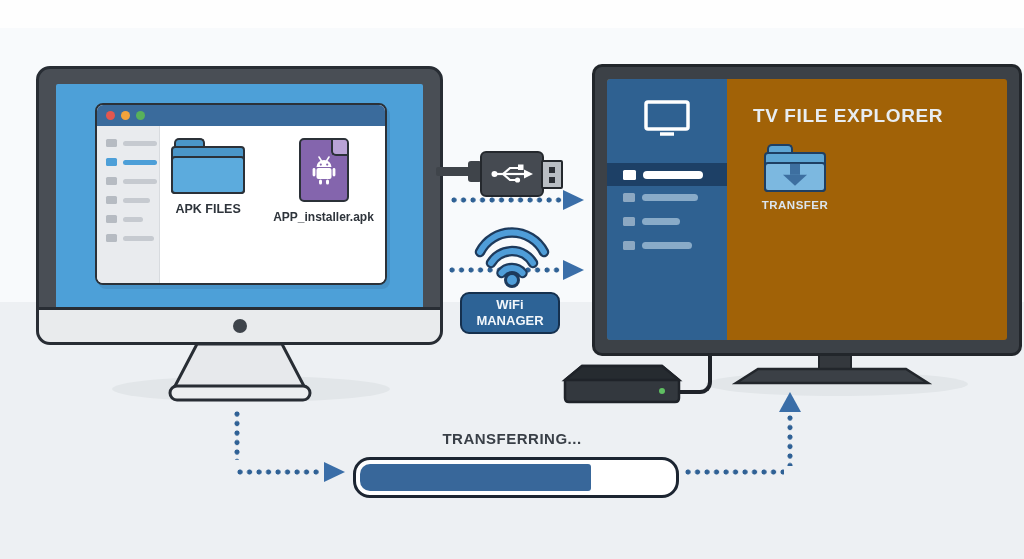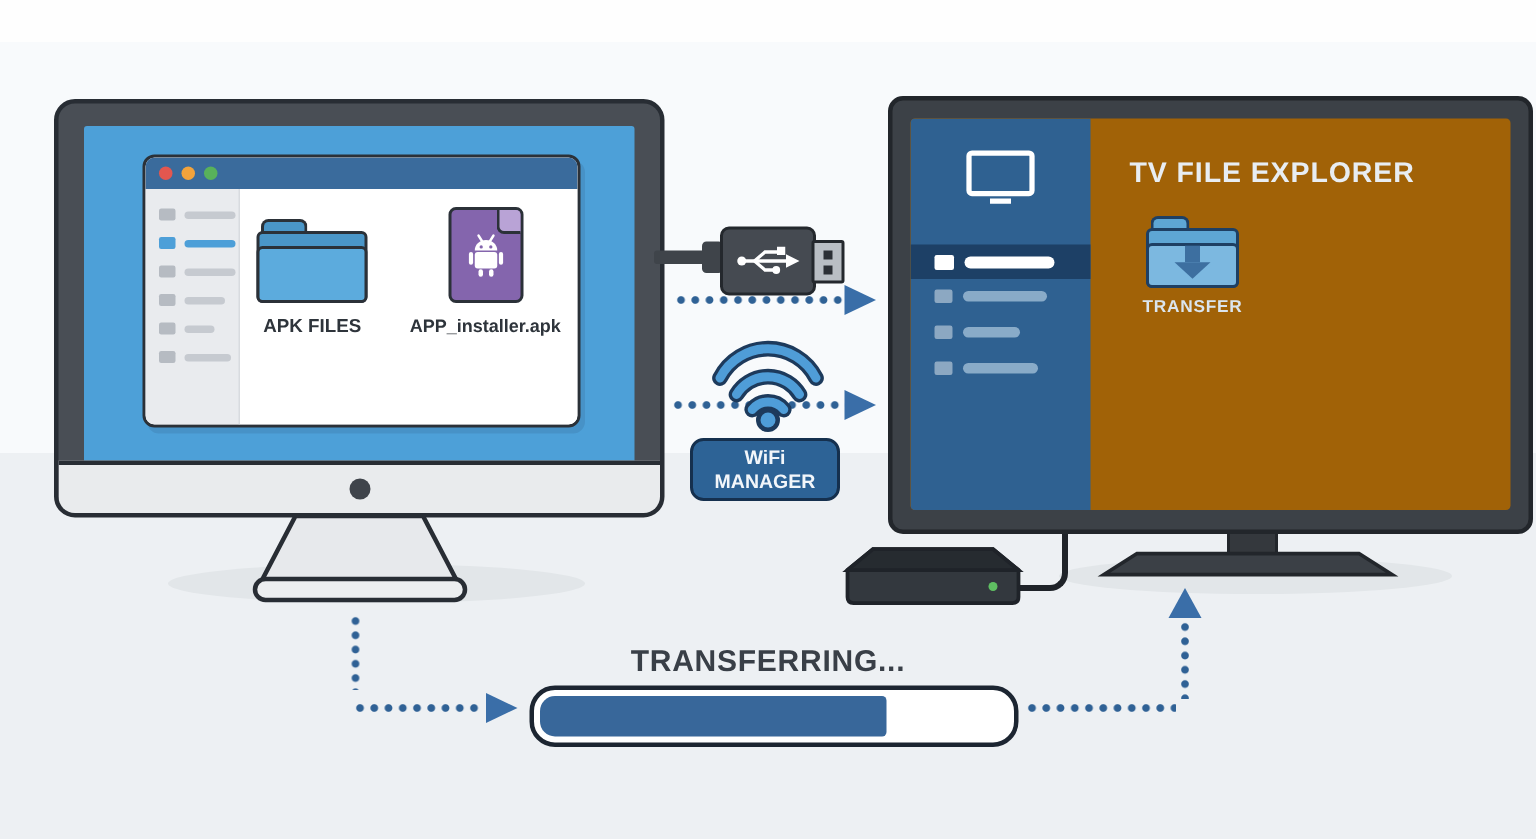--- a/index.html
+++ b/index.html
@@ -25,21 +25,21 @@
   .titlebar{height:21px;background:#3a6b9c;display:flex;align-items:center;padding-left:9px;gap:6px;flex:none;}
   .tl-dot{width:9px;height:9px;border-radius:50%;}
   .win-body{flex:1;display:flex;min-height:0;}
   .win-sidebar{width:62px;background:#e9ebee;border-right:1.5px solid #d8dbdf;padding-top:13px;flex:none;}
   .sb-row{display:flex;align-items:center;gap:6px;margin:0 0 11px 9px;}
   .sb-folder{width:11px;height:8px;border-radius:1.5px;background:#b6bbc2;flex:none;}
   .sb-bar{height:5px;border-radius:2.5px;background:#c6cad0;}
   .sb-row.active .sb-folder,.sb-row.active .sb-bar{background:#4d9fd8;}
   .win-main{flex:1;position:relative;background:#fff;}
   .fm-title{margin-top:12px;text-align:center;font-size:17px;font-weight:800;color:#2e343b;letter-spacing:.3px;}
-  .fm-icons{display:flex;justify-content:center;align-items:flex-end;gap:28px;margin-top:12px;}
+  .fm-icons{display:flex;justify-content:center;align-items:flex-start;gap:28px;margin-top:12px;}
   .fm-item{display:flex;flex-direction:column;align-items:center;}
   .fm-label{margin-top:8px;font-size:12px;font-weight:800;color:#2e343b;white-space:nowrap;}
 
   
   .folder{position:relative;}
   .folder .tab{position:absolute;top:0;left:3px;width:36%;height:13px;background:var(--band);
                border:2.5px solid var(--ol);border-bottom:none;border-radius:5px 5px 0 0;}
   .folder .back{position:absolute;top:8px;left:0;right:0;bottom:0;background:var(--band);
                 border:2.5px solid var(--ol);border-radius:4px;}
   .folder .front{position:absolute;top:18px;left:0;right:0;bottom:0;background:var(--face);
@@ -101,21 +101,21 @@
   .dl-wrap{margin-top:17px;margin-left:6px;width:72px;display:flex;flex-direction:column;align-items:center;}
   .dl-folder{width:62px;height:48px;--band:#5ea6d4;--face:#7cb8e0;--ol:#1e3f63;}
   .dl-arrow{position:absolute;left:50%;top:50%;transform:translate(-50%,-60%);width:24px;height:22px;}
   .dl-arrow .stem{position:absolute;left:7px;top:0;width:10px;height:11px;background:#3d6fa0;}
   .dl-arrow .head{position:absolute;left:0;top:11px;width:0;height:0;border-left:12px solid transparent;
                   border-right:12px solid transparent;border-top:11px solid #3d6fa0;}
   .dl-label{margin-top:7px;font-size:11.5px;font-weight:700;color:#dbe5ee;letter-spacing:.5px;}
 
   
   .transfer-label{position:absolute;left:353px;top:430px;width:318px;text-align:center;
-                  font-size:20px;font-weight:800;color:#393f47;letter-spacing:.5px;}
+                  font-size:15px;font-weight:800;color:#393f47;letter-spacing:.5px;}
   .progress-track{position:absolute;left:353px;top:457px;width:312px;height:27px;background:#fff;
                   border:3px solid #1c2531;border-radius:17px;padding:4px;box-sizing:content-box;}
   .progress-fill{height:100%;background:#38679a;border-radius:10px 3px 3px 10px;}
 </style>
 </head>
 <body>
 
 <div class="scene">
   <div class="bg-top"></div>
   <div class="bg-bottom"></div>

